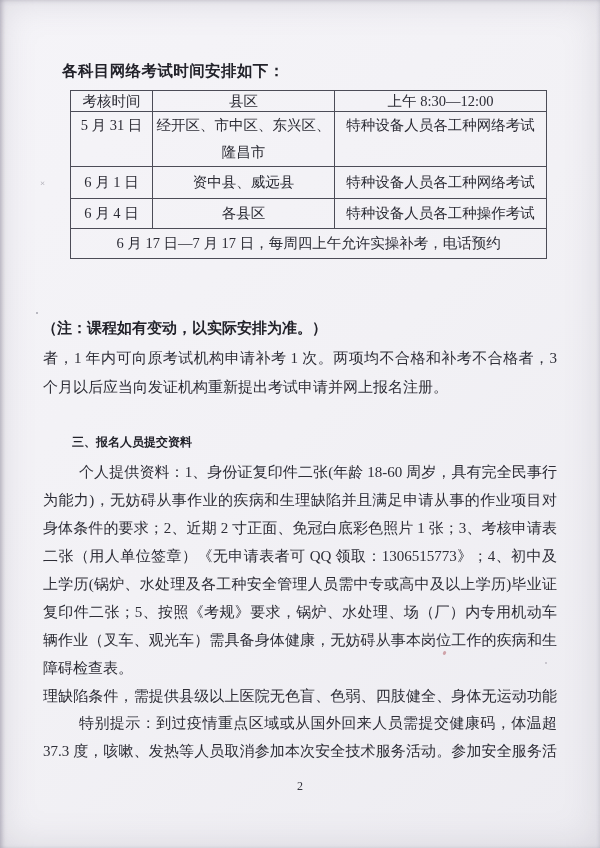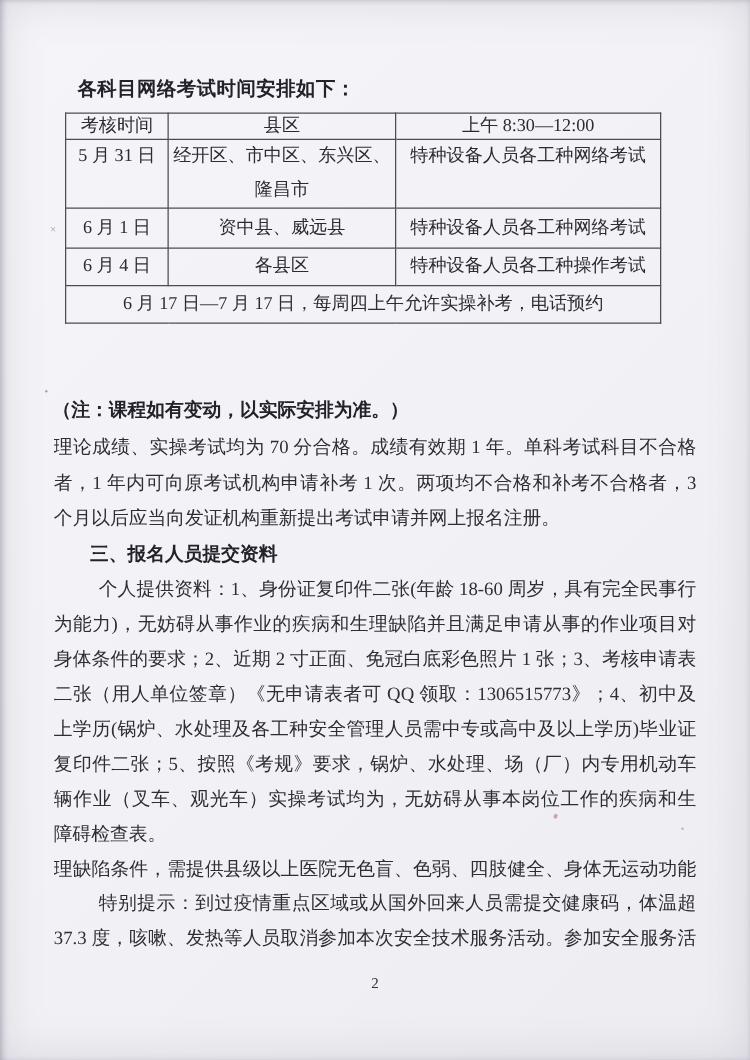--- a/index.html
+++ b/index.html
@@ -16,21 +16,21 @@
                inset 4px 0 5px -2px rgba(104,100,122,.38),
                inset 0 3px 6px -3px rgba(104,100,122,.20),
                inset -2px 0 4px -2px rgba(104,100,122,.15);
   }
   .heading{
     position:absolute;left:62px;top:61px;
     font-size:15.5px;font-weight:700;letter-spacing:.4px;color:#22222a;
     white-space:nowrap;
   }
   table.sched{
-    position:absolute;left:52px;top:90px;
+    position:absolute;left:70px;top:90px;
     border-collapse:collapse;table-layout:fixed;
   }
   table.sched td{
     border:1.2px solid #4c4c57;text-align:center;vertical-align:middle;
     padding:0;font-size:14.5px;color:#2b2b34;overflow:hidden;
   }
   tr.r-head td{height:20px;line-height:20px;}
   tr.r1 td{height:54px;vertical-align:top;line-height:27px;}
   tr.r1 td .ln{line-height:27px;height:27px;}
   tr.r2 td{height:31px;line-height:29px;}
@@ -43,21 +43,21 @@
     position:absolute;left:42px;top:319px;
     font-size:15px;font-weight:700;color:#22222a;white-space:nowrap;
   }
   .para{position:absolute;left:43px;width:514px;font-size:15px;color:#2d2d36;}
   .para .ln{height:28px;line-height:28px;box-sizing:border-box;overflow:hidden;white-space:nowrap;}
   .para .ln.just{white-space:normal;}
   .p1{top:344px;}
   .p1 .ln{height:28.5px;line-height:28.5px;}
   .sec-title{
     position:absolute;left:72px;top:434px;
-    font-size:15px;font-weight:700;color:#22222a;white-space:nowrap;
+    font-size:12px;font-weight:700;color:#22222a;white-space:nowrap;
   }
   .p2{top:458px;}
   .p3{top:709px;}
   .just{text-align:justify;text-align-last:justify;}
   .pagenum{
     position:absolute;left:0;top:779px;width:600px;
     text-align:center;font-size:12px;color:#33333c;
   }
   .speck{position:absolute;pointer-events:none;z-index:4;}
   .speck-x{left:40px;top:178px;font-size:9px;color:rgba(96,94,110,.55);}
@@ -104,35 +104,34 @@
       </tr>
       <tr class="r-foot">
         <td colspan="3">6 月 17 日—7 月 17 日，每周四上午允许实操补考，电话预约</td>
       </tr>
     </tbody>
   </table>
 
   <div class="note">（注：课程如有变动，以实际安排为准。）</div>
 
   <div class="para p1">
-      <div class="ln just">理论成绩、实操考试均为 70 分合格。成绩有效期 1 年。单科考试科目不合格</div>
       <div class="ln just">者，1 年内可向原考试机构申请补考 1 次。两项均不合格和补考不合格者，3</div>
       <div class="ln">个月以后应当向发证机构重新提出考试申请并网上报名注册。</div>
     </div>
 
   <div class="sec-title">三、报名人员提交资料</div>
 
   <div class="para p2">
       <div class="ln just" style="padding-left: 36px;">个人提供资料：1、身份证复印件二张(年龄 18-60 周岁，具有完全民事行</div>
       <div class="ln just">为能力)，无妨碍从事作业的疾病和生理缺陷并且满足申请从事的作业项目对</div>
       <div class="ln just">身体条件的要求；2、近期 2 寸正面、免冠白底彩色照片 1 张；3、考核申请表</div>
       <div class="ln just">二张（用人单位签章）《无申请表者可 QQ 领取：1306515773》；4、初中及以</div>
       <div class="ln just">上学历(锅炉、水处理及各工种安全管理人员需中专或高中及以上学历)毕业证</div>
       <div class="ln just">复印件二张；5、按照《考规》要求，锅炉、水处理、场（厂）内专用机动车</div>
-      <div class="ln just">辆作业（叉车、观光车）实操考试均为，无妨碍从事本岗位工作的疾病和生</div>
+      <div class="ln just">辆作业（叉车、观光车）需具备身体健康，无妨碍从事本岗位工作的疾病和生</div>
       <div class="ln">障碍检查表。</div>
       <div class="ln just">理缺陷条件，需提供县级以上医院无色盲、色弱、四肢健全、身体无运动功能</div>
     </div>
 
   <div class="para p3">
       <div class="ln just" style="padding-left: 36px;">特别提示：到过疫情重点区域或从国外回来人员需提交健康码，体温超过</div>
       <div class="ln just">37.3 度，咳嗽、发热等人员取消参加本次安全技术服务活动。参加安全服务活</div>
     </div>
 
   <div class="pagenum">2</div>

